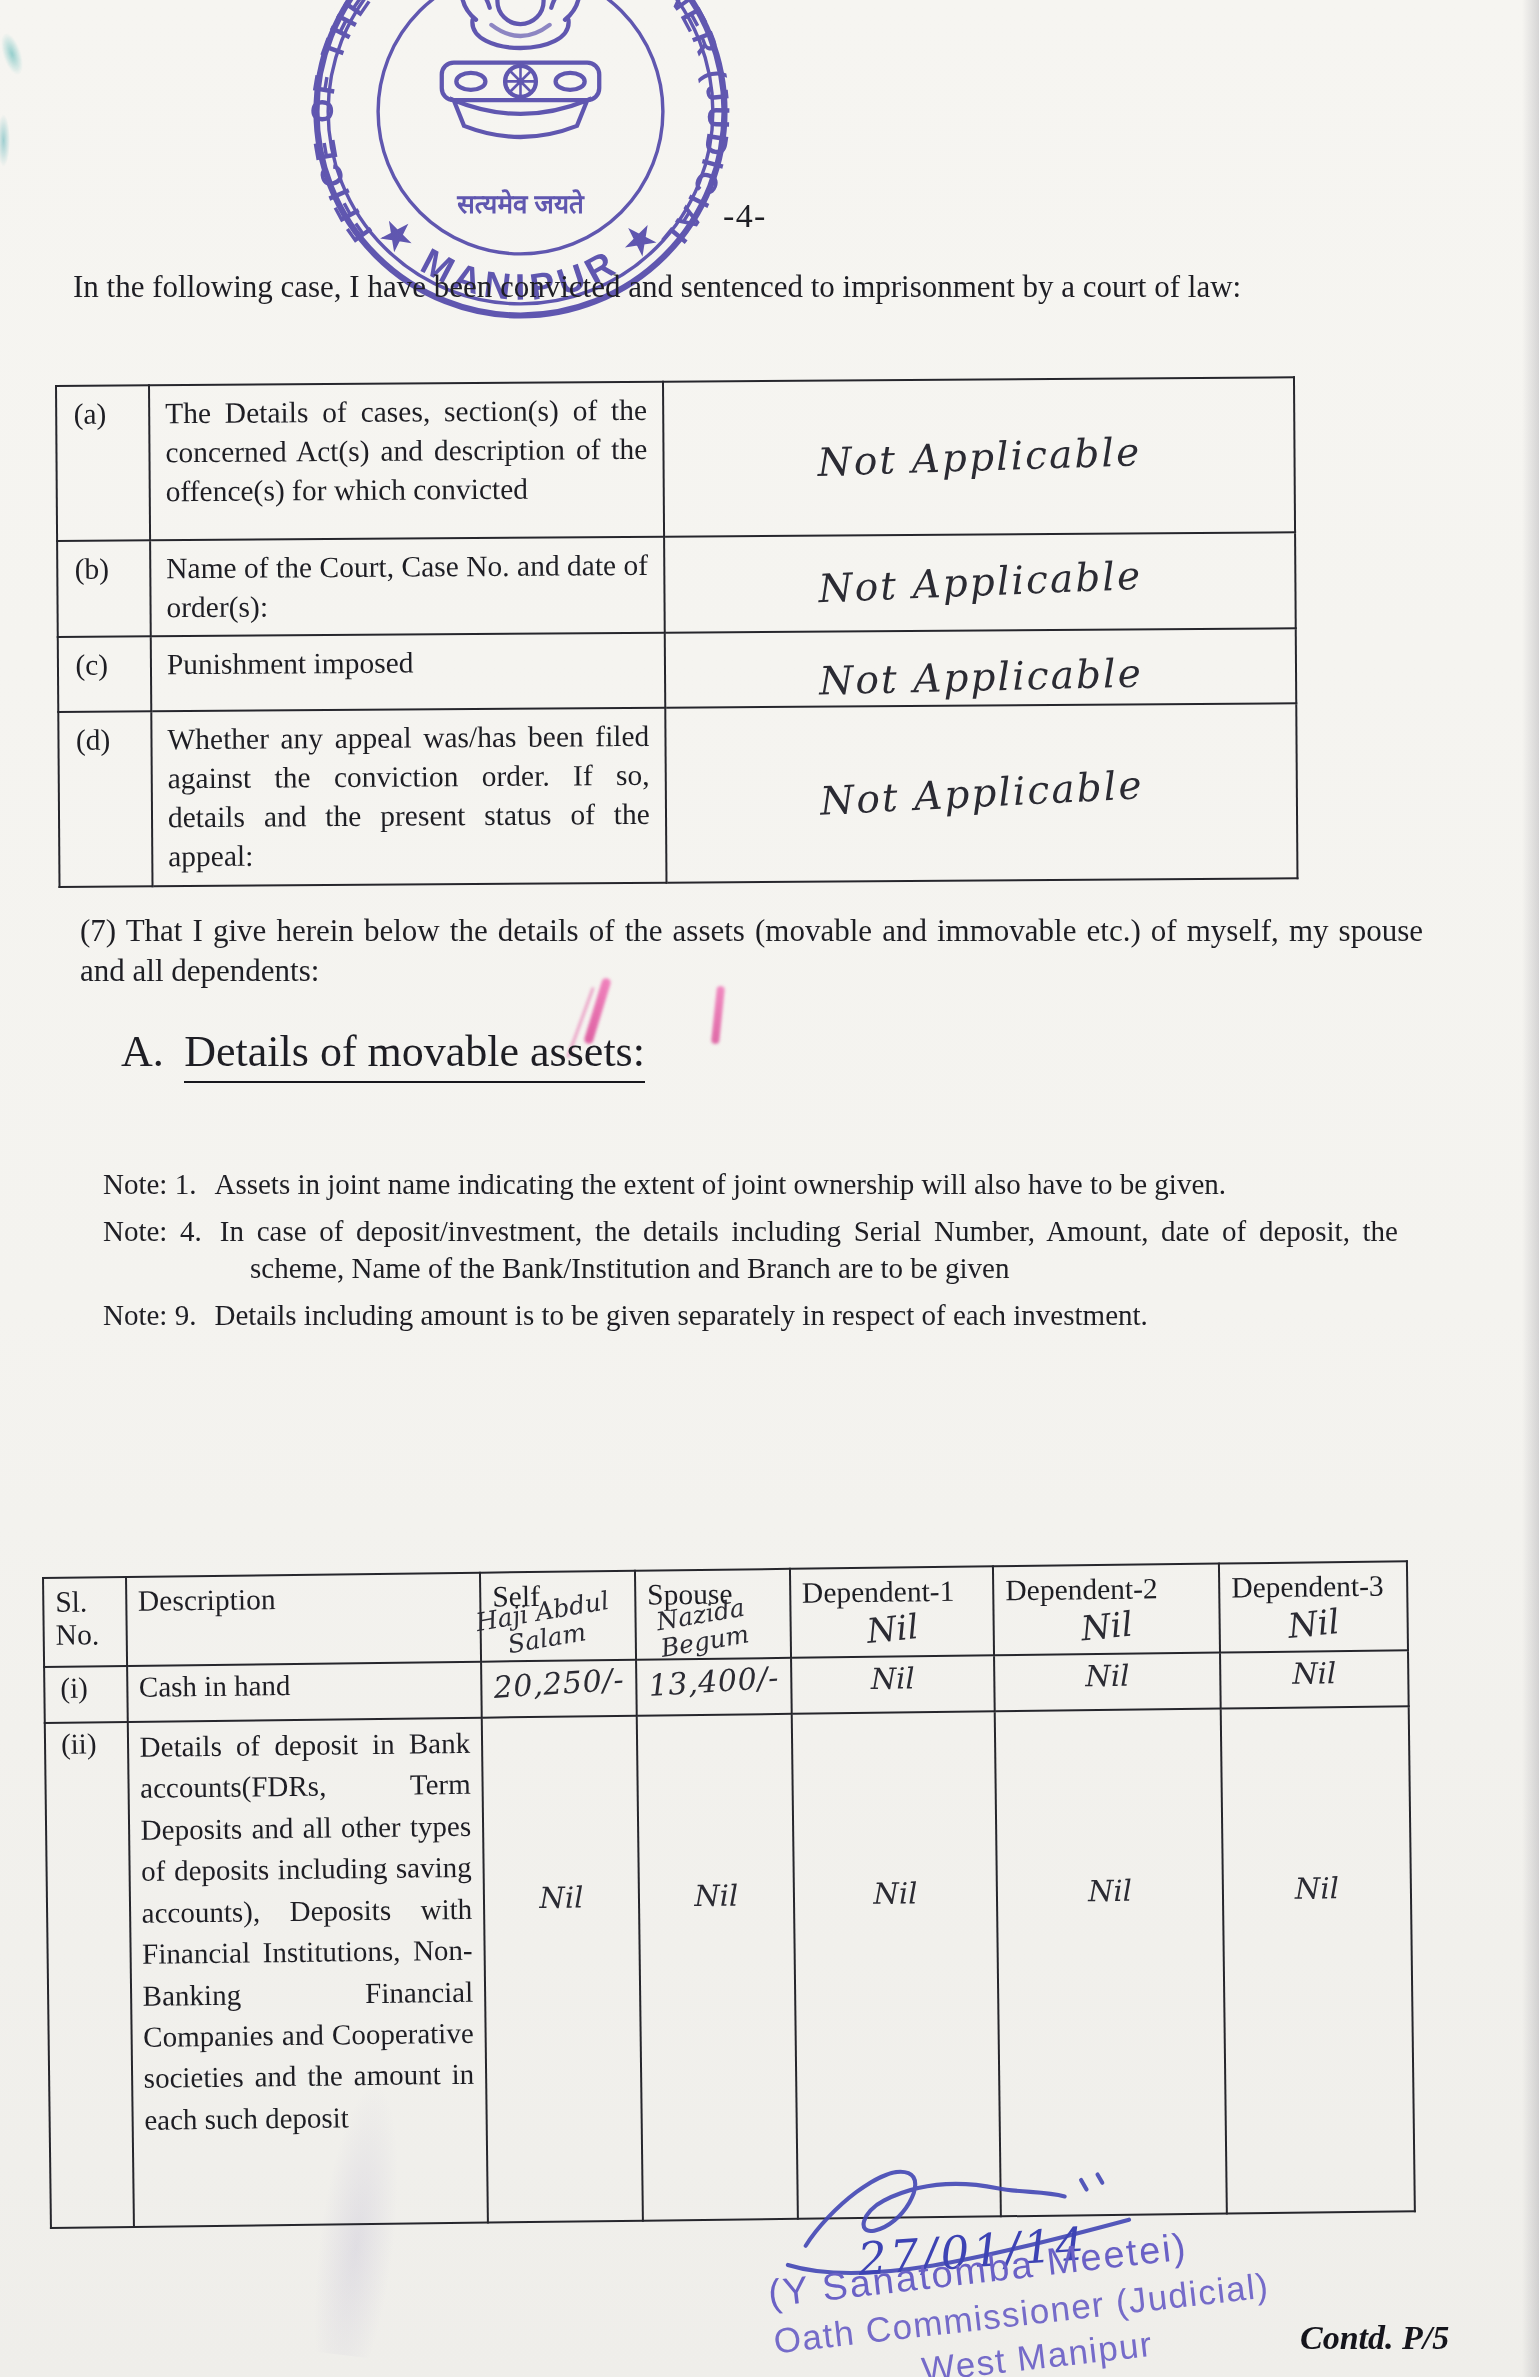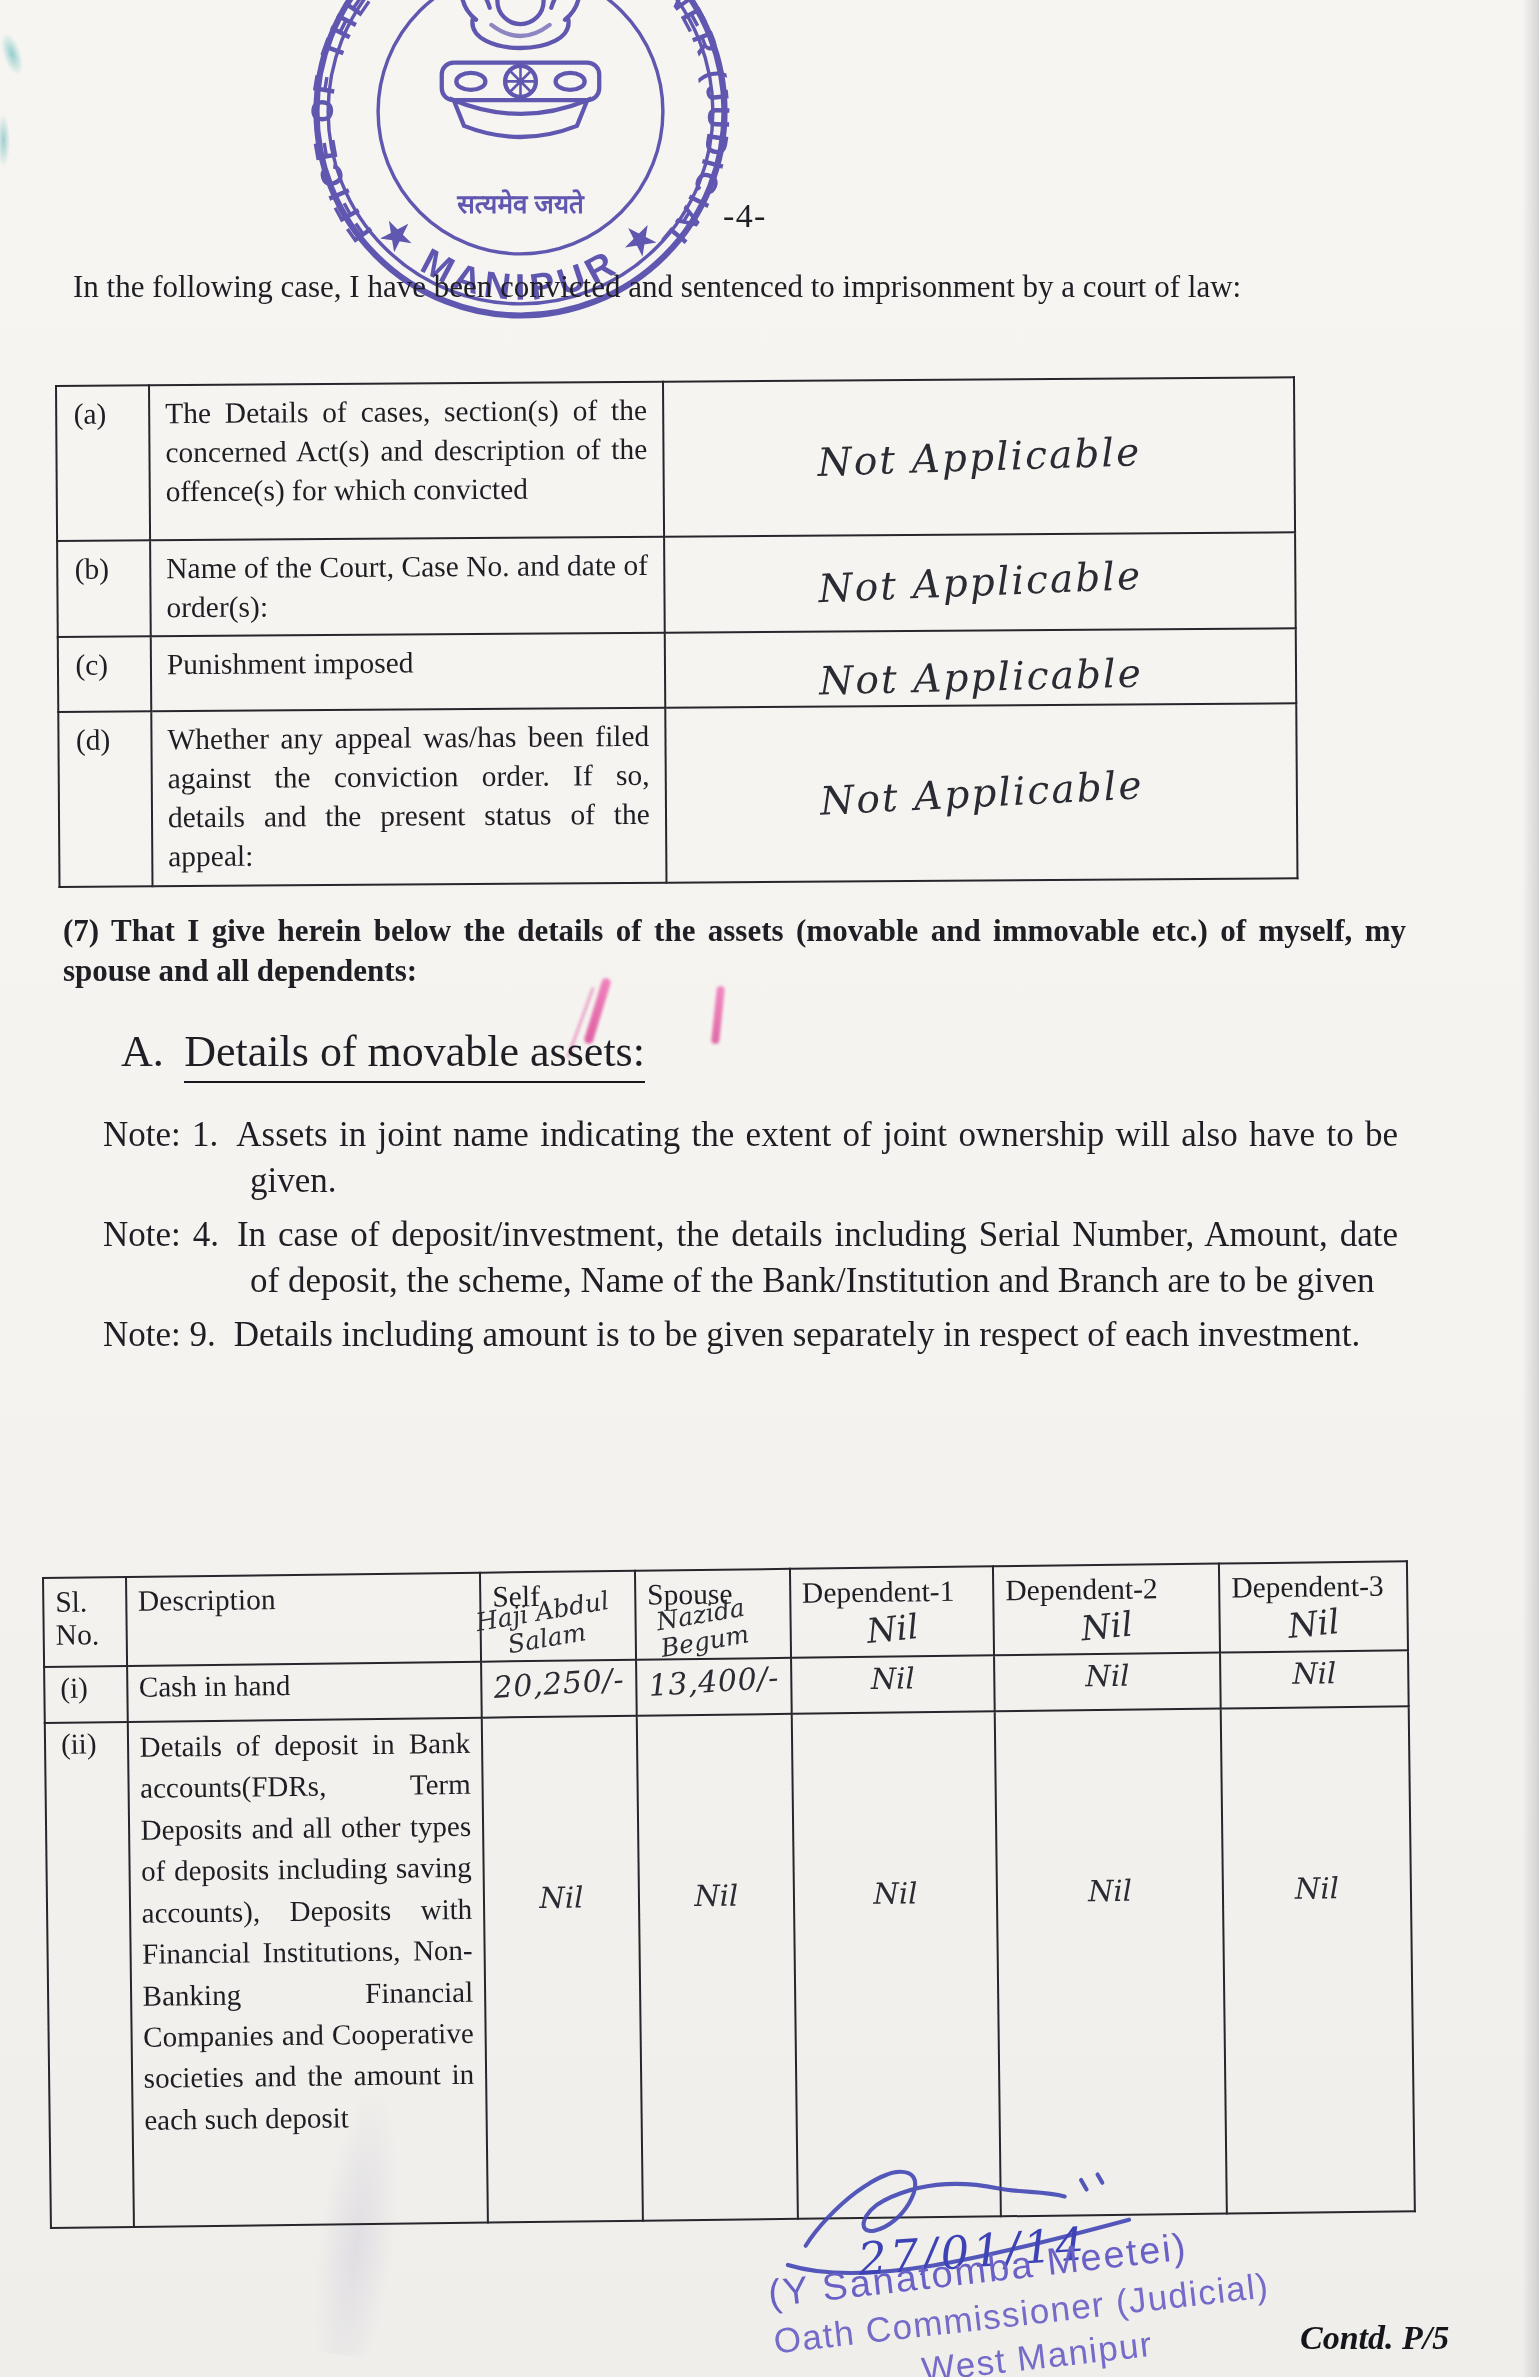--- a/index.html
+++ b/index.html
@@ -23,26 +23,26 @@
   .stamp { position:absolute; left:298px; top:-111px; width:445px; height:445px; mix-blend-mode:multiply; opacity:.92; }
   .stamp svg text { font-family:"Liberation Sans", sans-serif; font-weight:bold; }
   .ring-top { font-size:45px; letter-spacing:5px; fill:#564cb4; }
   .ring-bottom { font-size:54px; letter-spacing:9px; fill:#564cb4; }
   .motto { font-size:38px; fill:#564cb4; font-family:"DejaVu Sans", sans-serif; }
 
   .page-num { position:absolute; left:723px; top:197px; font-size:34px; letter-spacing:1.4px; }
 
   
   .intro   { position:absolute; left:73px; top:267px; width:1281px; font-size:31px; line-height:1.28; text-align:justify; margin:0; }
-  .clause7 { position:absolute; left:63px;  top:911px; width:1343px; font-size:31px; line-height:1.3; text-align:justify; margin:0;font-weight:bold; }
+  .clause7 { position:absolute; left:80px;  top:911px; width:1343px; font-size:31px; line-height:1.3; text-align:justify; margin:0; }
   .section-a { position:absolute; left:121px; top:1026px; font-size:44px; }
   .section-a .prefix { margin-right:20.5px; }
   .section-a .title  { border-bottom:2.7px solid #17171d; padding-bottom:4.8px; }
 
-  .notes { position:absolute; left:103px; top:1112px; width:1295px; font-size:35px; line-height:1.3; }
+  .notes { position:absolute; left:103px; top:1166px; width:1295px; font-size:29px; line-height:1.3; }
   .note  { padding-left:147px; text-indent:-147px; margin-bottom:9px; text-align:justify; }
   .note-label { margin-right:18px; }
 
   
   .hand { font-family:"DejaVu Serif", serif; font-style:italic; color:#2b2b33; }
   .na   { display:inline-block; font-size:39px; letter-spacing:2.1px; transform:rotate(-1.5deg); white-space:nowrap; }
 
   
   table { border-collapse:collapse; }
   .t1 { position:absolute; left:55px; top:385px; width:1240px; transform:rotate(-0.4deg); transform-origin:left top; }

